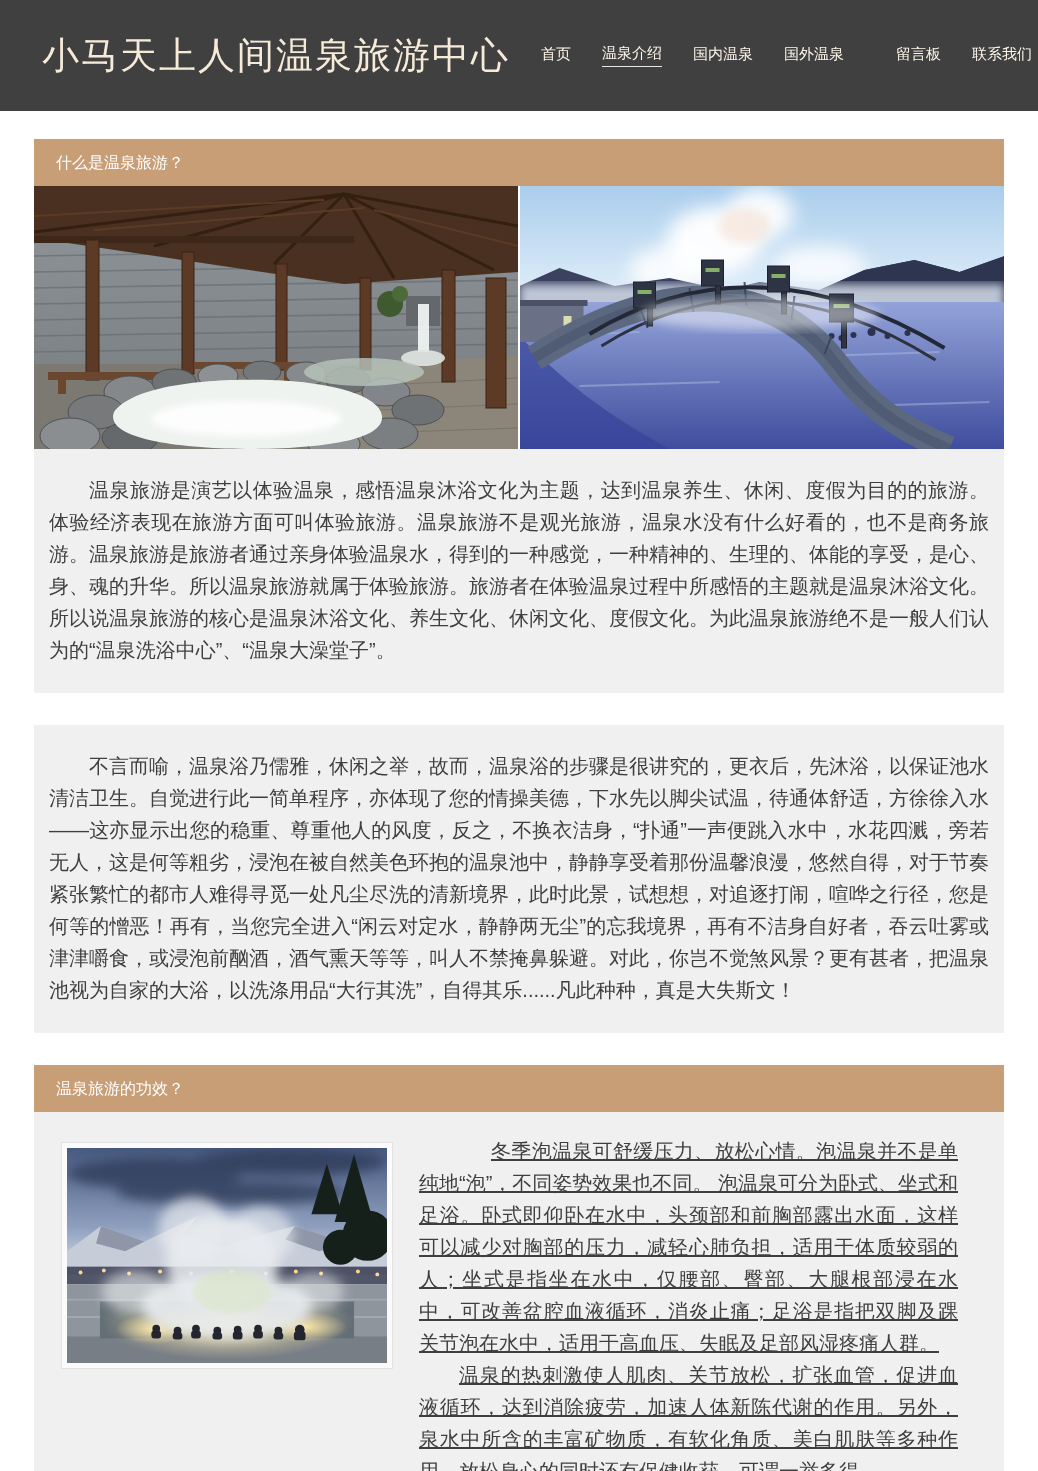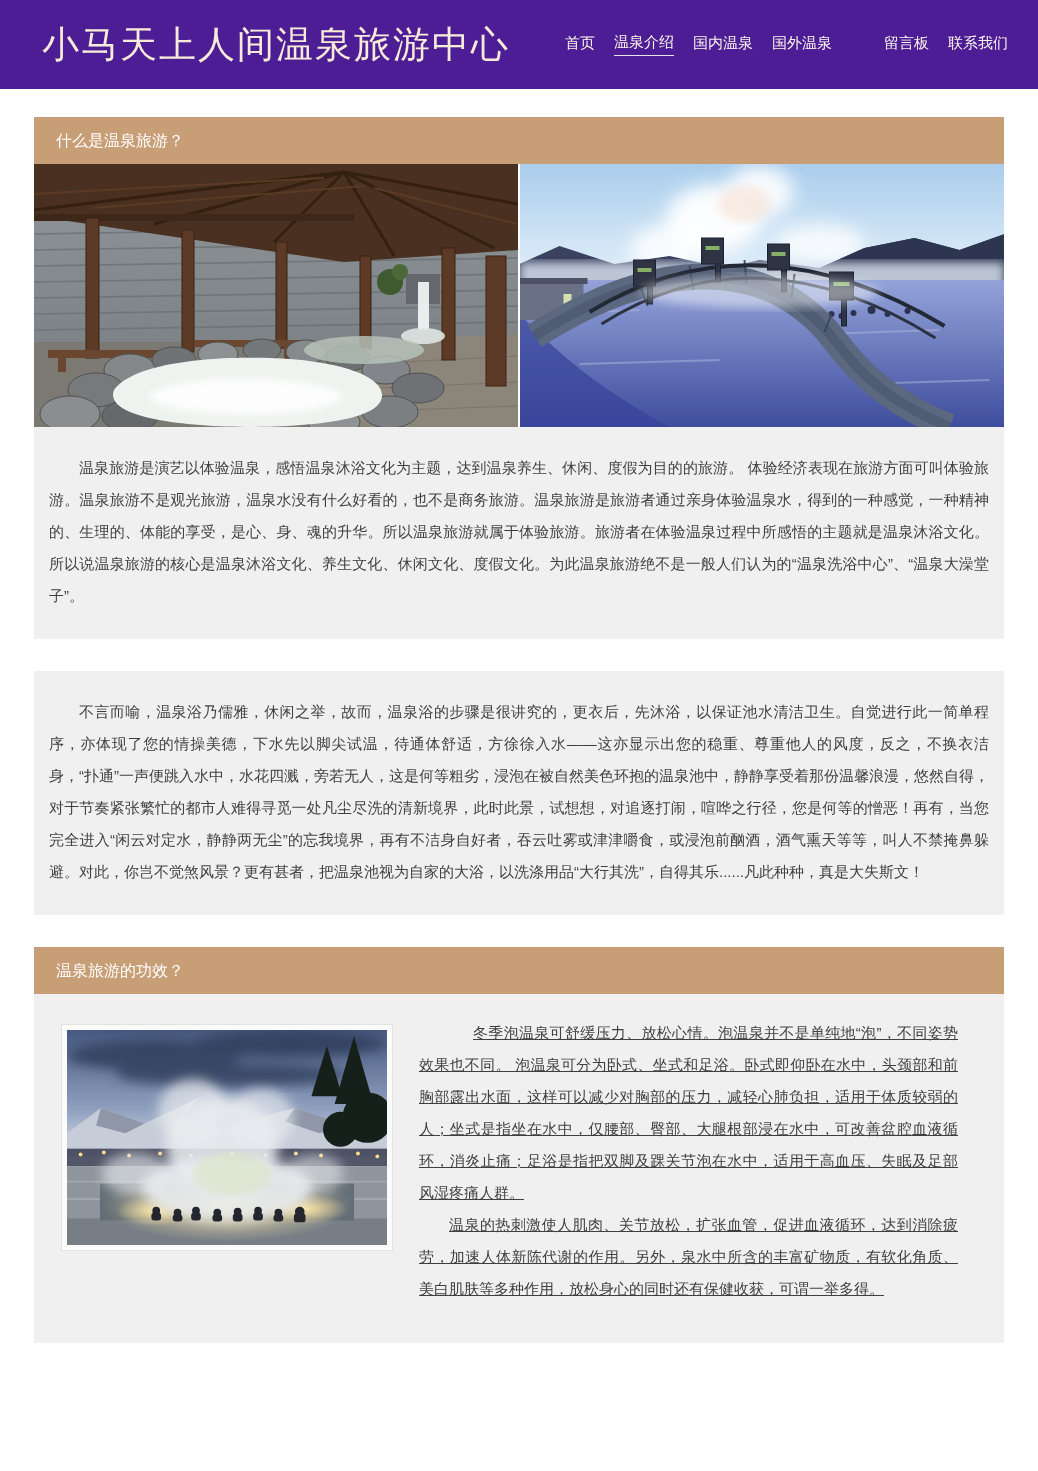--- a/index.html
+++ b/index.html
@@ -4,50 +4,50 @@
 <style>
   * { margin:0; padding:0; box-sizing:border-box; }
   html,body { background:#ffffff; }
   body {
     width:1038px; height:1471px; margin:0 auto; position:relative;
     font-family:"Liberation Sans","DejaVu Sans",sans-serif;
     color:#3f3f3f; overflow:hidden;
   }
   
   .site-header {
-    height:89px; background:#4c1d95;
+    height:111px; background:#404040;
     display:flex; align-items:center; justify-content:space-between;
     padding:0 30px 0 42px;
   }
   .logo {
     font-size:37px; font-weight:300; letter-spacing:2px;
     color:#f6ead8; cursor:pointer; white-space:nowrap;
   }
   .nav { display:flex; align-items:center; }
   .nav-item {
-    color:#fdf5ea; font-size:15px; margin-left:19px;
+    color:#fdf5ea; font-size:15px; margin-left:31px;
     cursor:pointer; padding-bottom:3px; white-space:nowrap;
   }
   .nav-item.active { font-weight:normal; border-bottom:1px solid #e5e5e5; }
   .nav-item.gap-before { margin-left:52px; }
   
   .main { width:970px; margin:0 auto; padding-top:28px; }
   .section { margin-bottom:32px; }
   .section:last-of-type { margin-bottom:0; }
   .section-heading {
     height:47px; line-height:47px; background:#c89e77;
     color:#ffffff; font-size:16px; padding-left:22px; font-weight:400;
   }
   .photo-row { display:flex; }
   .photo-row .photo { width:484px; height:263px; overflow:hidden; }
   .photo-row .photo + .photo { margin-left:2px; width:484px; }
   .photo svg { display:block; width:100%; height:100%; }
   .section-body { background:#f0f0f0; padding:25px 15px 27px 15px; }
   .section-body p {
-    font-size:15px; line-height:32px; text-indent:2em; color:#3f3f3f;
+    font-size:20px; line-height:32px; text-indent:2em; color:#3f3f3f;
     text-align:justify;
   }
   .section-body.split { display:flex; padding:30px 46px 38px 27px; }
   .framed-photo {
     flex:0 0 auto; width:332px; height:227px; background:#fbfbfb;
     border:1px solid #e2e2e2; padding:5px;
   }
   .framed-photo svg { display:block; width:320px; height:215px; }
   .split-text { flex:1 1 auto; margin-left:26px; margin-top:-7px;text-decoration:underline; }
   .split-text p.first { text-indent:3.6em; }

